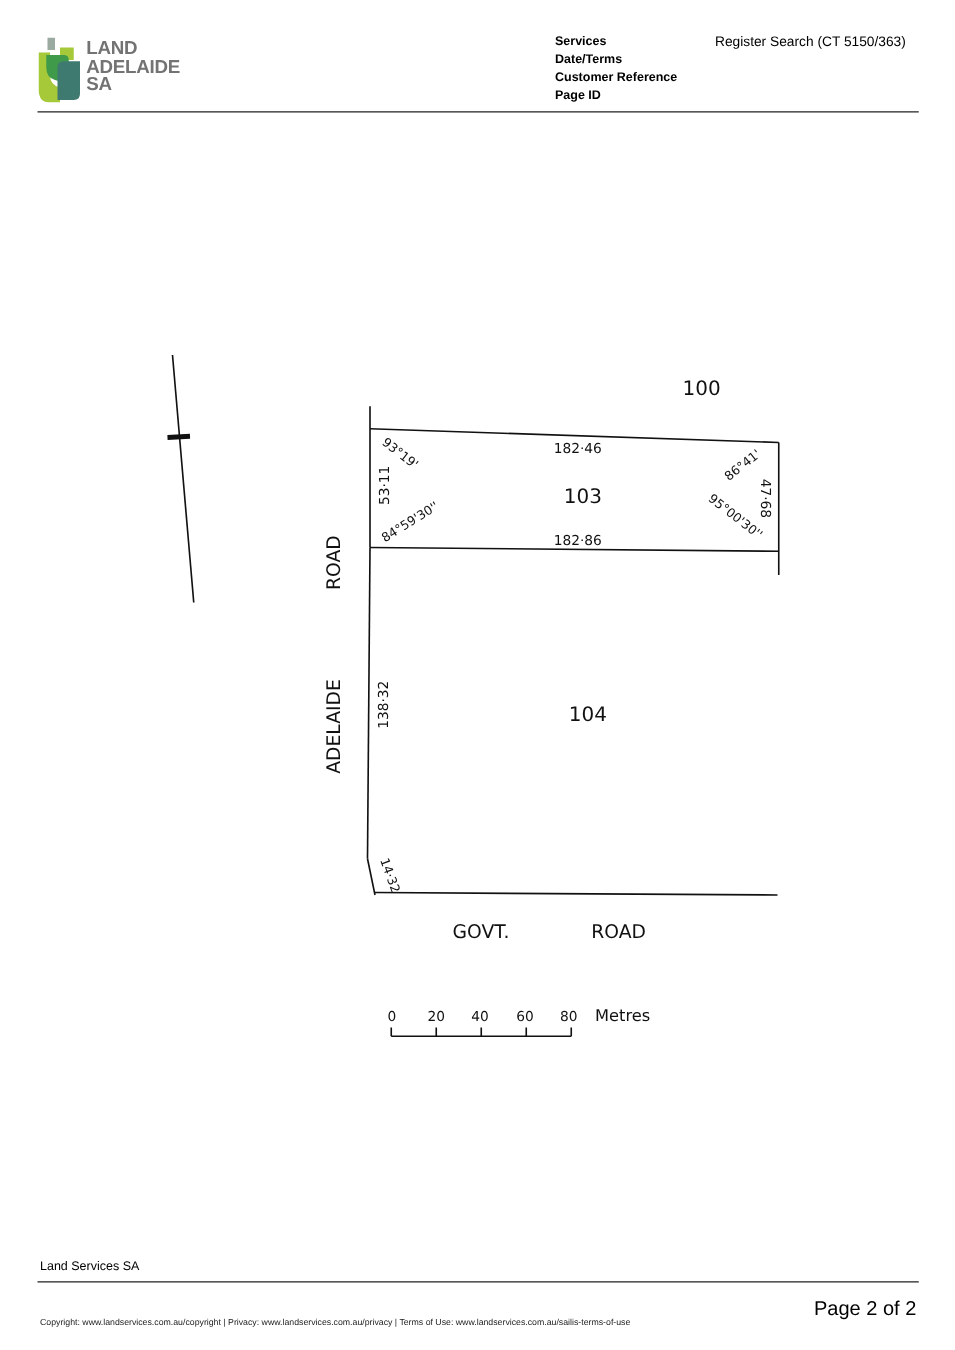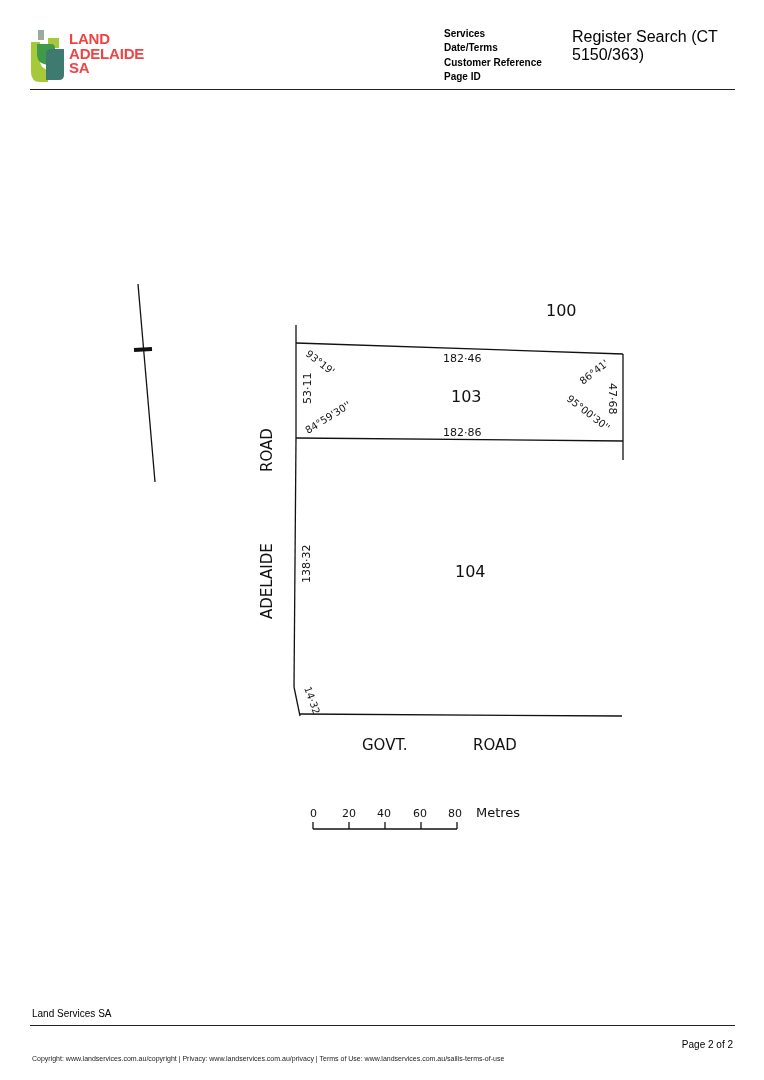--- a/index.html
+++ b/index.html
@@ -1,25 +1,25 @@
 <!DOCTYPE html>
 <html><head>
 <meta charset="utf-8">
 <style>
   html, body { margin: 0; padding: 0; background: #ffffff; }
   body { width: 764px; height: 1080px; position: relative; overflow: hidden; font-family: "Liberation Sans", sans-serif; color: #000; }
   .logo { position: absolute; left: 30px; top: 30px; width: 115px; height: 52px; }
-  .logo-text { position: absolute; left: 39px; top: 2px; font-family: "Liberation Sans", sans-serif; font-weight: bold; font-size: 15px; line-height: 14.5px; color: #ef4444; letter-spacing: -0.2px; }
+  .logo-text { position: absolute; left: 39px; top: 2px; font-family: "Liberation Sans", sans-serif; font-weight: bold; font-size: 15px; line-height: 14.5px; color: #737373; letter-spacing: -0.2px; }
   .meta { position: absolute; left: 444px; top: 27px; font-size: 10px; font-weight: bold; line-height: 14.3px; }
-  .meta-value { position: absolute; left: 572px; top: 28px; font-size: 16px; }
+  .meta-value { position: absolute; left: 572px; top: 28px; font-size: 11px; }
   .rule-top { position: absolute; left: 30px; top: 89px; width: 705px; height: 1px; background: #222; }
   .plan { position: absolute; left: 0; top: 0; }
   .footer-rule { position: absolute; left: 30px; top: 1025px; width: 705px; height: 1px; background: #222; }
   .footer-left { position: absolute; left: 32px; top: 1008px; font-size: 10px; }
-  .footer-right { position: absolute; right: 31px; top: 1039px; font-size: 10px; }
+  .footer-right { position: absolute; right: 31px; top: 1039px; font-size: 16px; }
   .footer-copy { position: absolute; left: 32px; top: 1055px; font-size: 7px; color: #222; }
   .plan text { font-family: "DejaVu Sans", sans-serif; fill: #111; }
 </style>
 </head>
 <body>
 
 <div class="logo">
   <svg width="38" height="52" viewBox="0 0 38 52" style="position:absolute;left:0;top:0;">
     <path d="M8 0 h6 v10 h-6 z" fill="#9aaaa0"></path>
     <path d="M1 12 h9 v18 q0 8 8 10 v12 h-8 q-9 0 -9 -10 z" fill="#a6c93a"></path>

